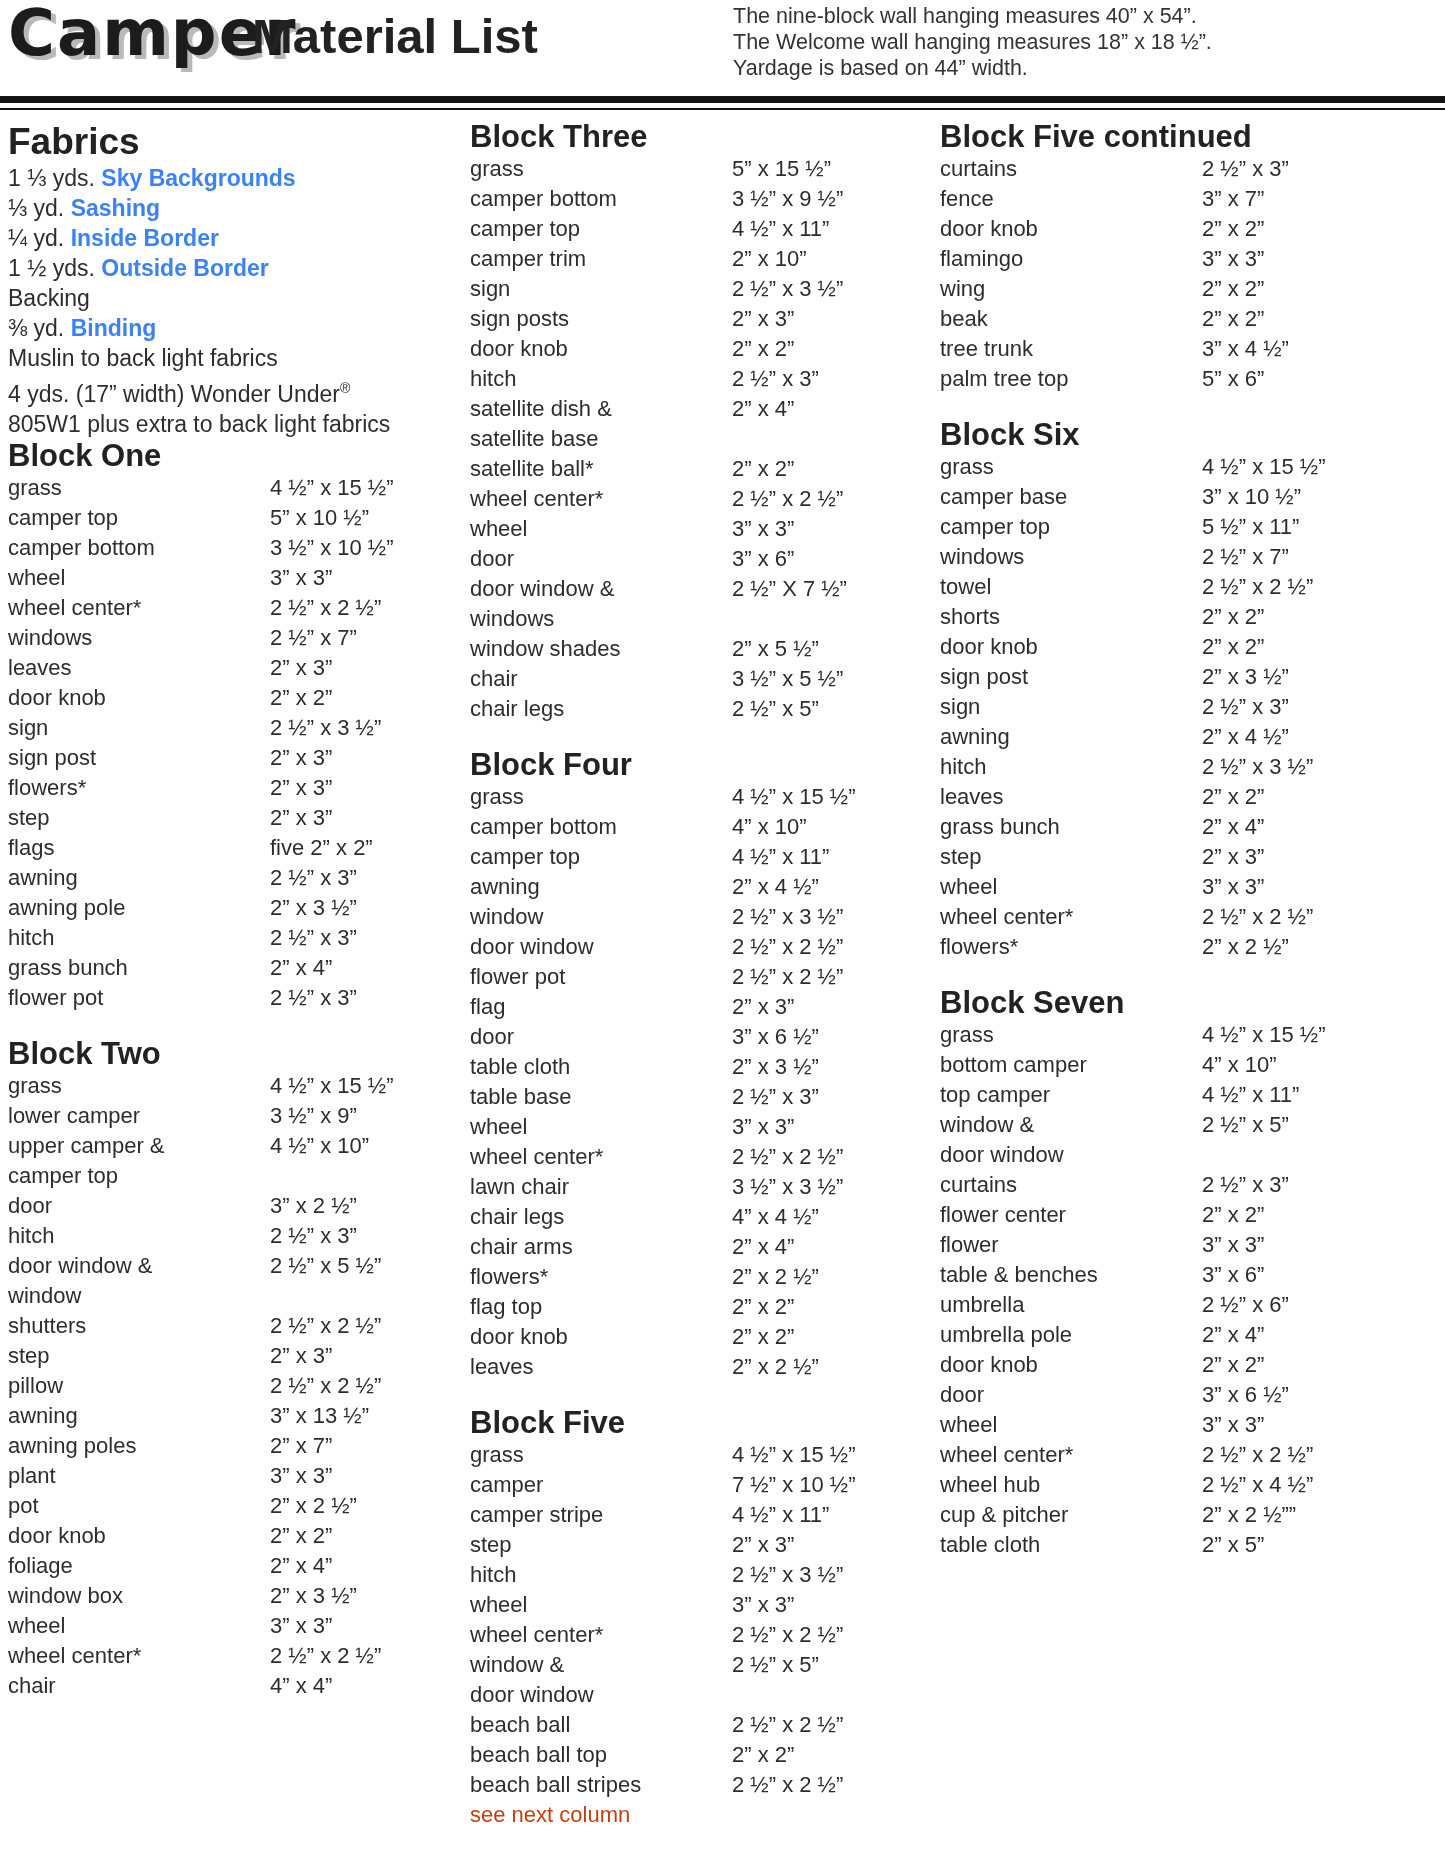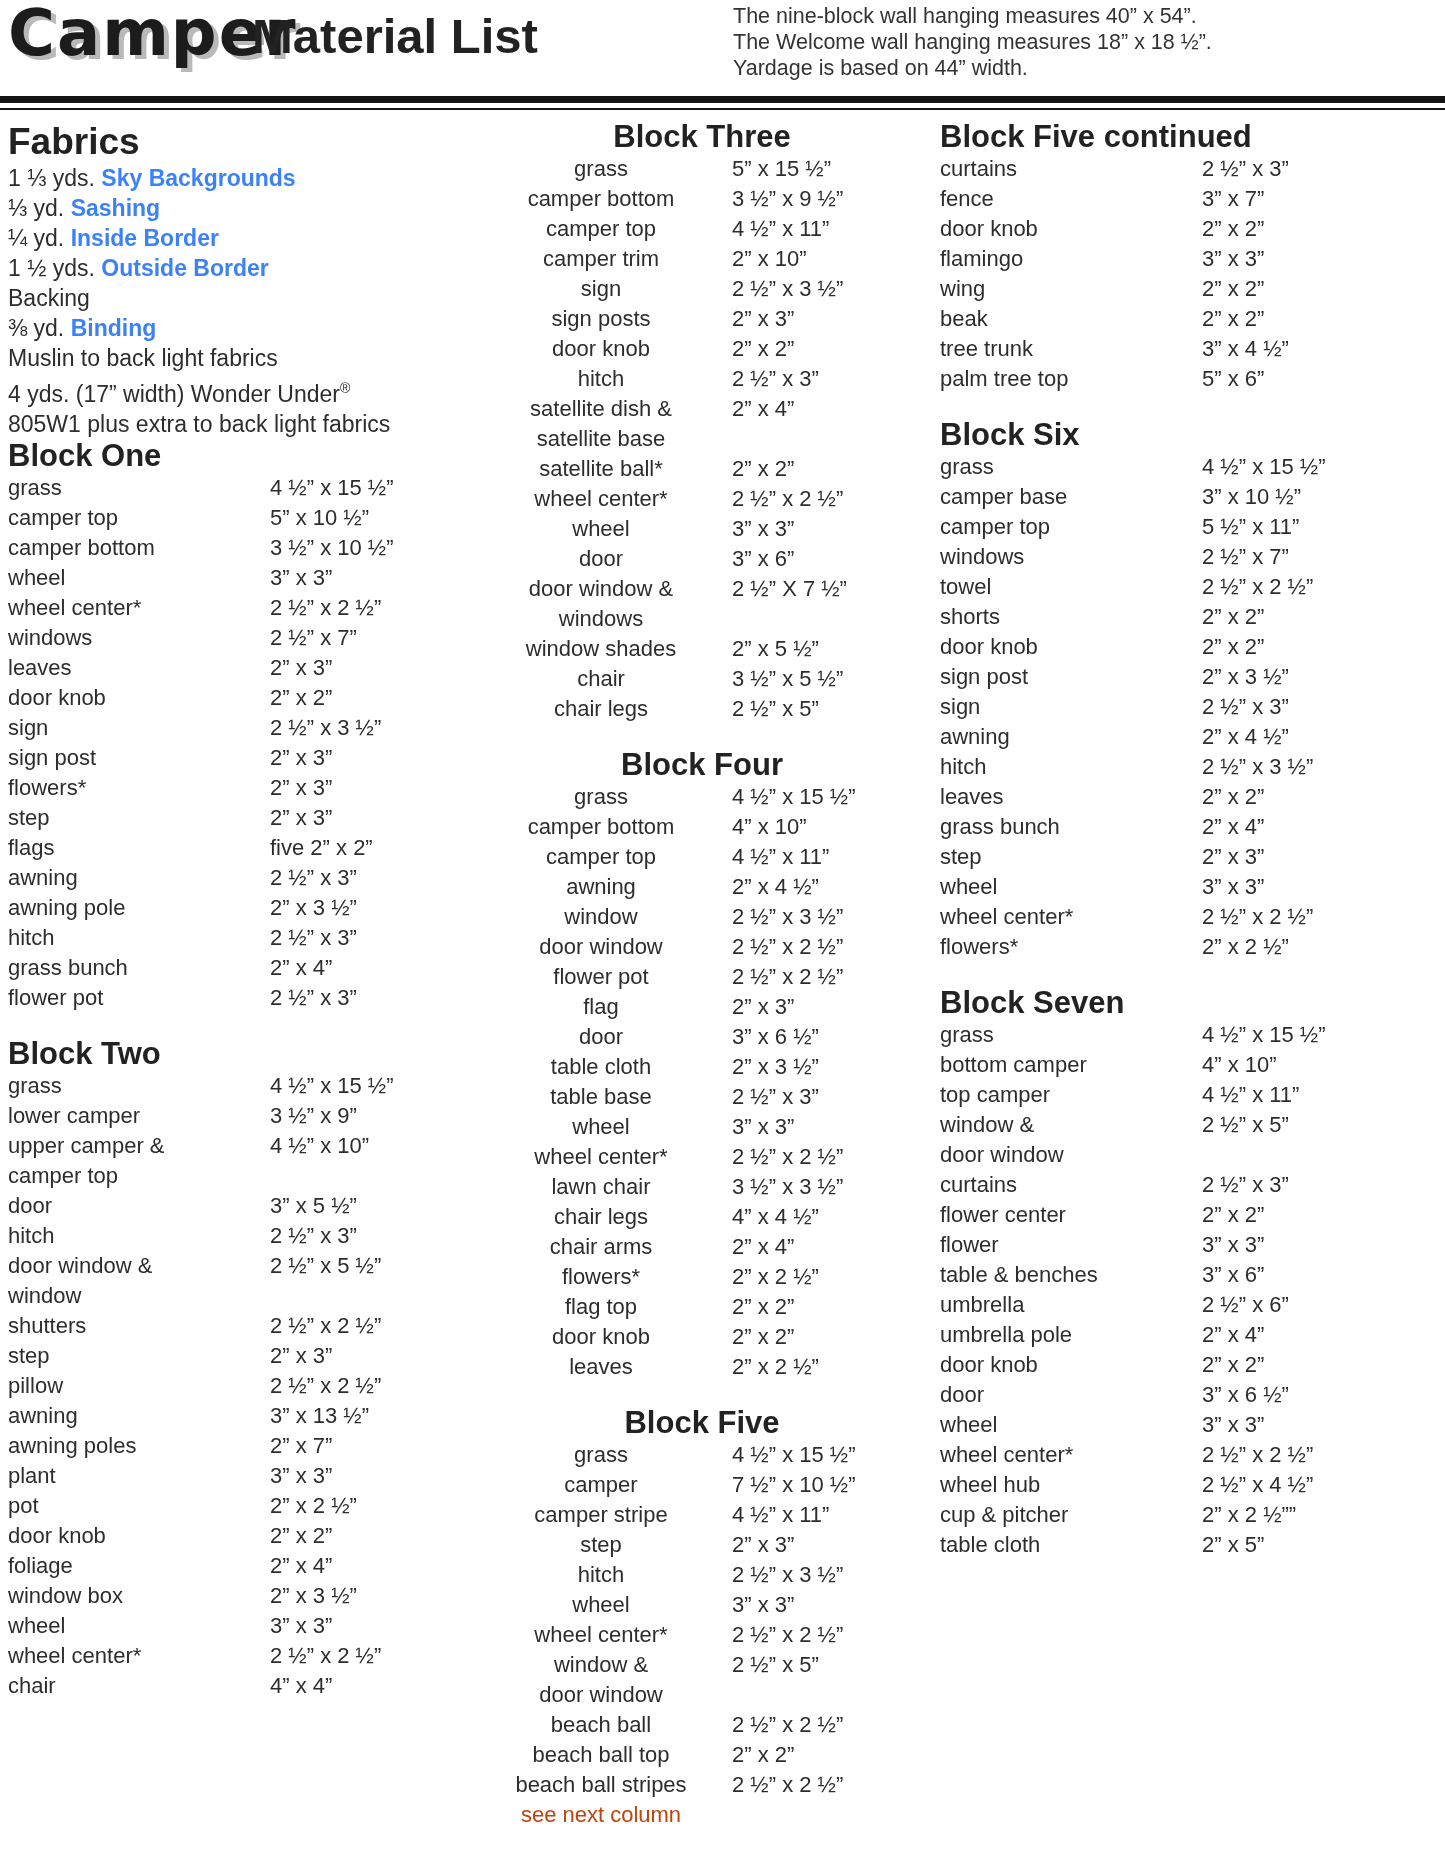--- a/index.html
+++ b/index.html
@@ -23,21 +23,21 @@
     font-size:49px;line-height:56px;font-weight:bold;color:#222;
   }
   .notes{
     position:absolute;left:733px;top:3px;
     font-size:21.5px;line-height:26px;color:#333;
   }
   .rule1{position:absolute;left:0;top:96px;width:1445px;height:7px;background:#141414;}
   .rule2{position:absolute;left:0;top:108px;width:1445px;height:2px;background:#141414;}
   .col{position:absolute;top:120px;}
   #col-0{left:8px;width:456px;}
-  #col-1{left:470px;width:464px;text-align:center;}
+  #col-1{left:470px;width:464px;}
   #col-2{left:940px;width:500px;}
   .fab-h{font-size:37px;line-height:43px;font-weight:bold;color:#222;margin:0;}
   .fab-line{font-size:23px;line-height:30px;color:#2d2d2d;}
   .fab-line b{color:#3b82f6;}
   .fab-line sup{font-size:14px;}
   .blk-h{font-size:31px;line-height:34px;font-weight:bold;color:#222;margin-top:24px;}
   .blk-h:first-child{margin-top:0;}
   .row{display:flex;font-size:22px;line-height:30px;}
   .lbl{width:262px;flex:none;}
   .dim{flex:none;white-space:nowrap;}
@@ -155,21 +155,21 @@
       <div class="row">
         <span class="lbl">lower camper</span>
         <span class="dim">3 ½” x 9”</span>
       </div>
       <div class="row">
         <span class="lbl">upper camper &amp;<br>camper top</span>
         <span class="dim">4 ½” x 10”</span>
       </div>
       <div class="row">
         <span class="lbl">door</span>
-        <span class="dim">3” x 5 ½”</span>
+        <span class="dim">3” x 2 ½”</span>
       </div>
       <div class="row">
         <span class="lbl">hitch</span>
         <span class="dim">2 ½” x 3”</span>
       </div>
       <div class="row">
         <span class="lbl">door window &amp;<br>window</span>
         <span class="dim">2 ½” x 5 ½”</span>
       </div>
       <div class="row">

